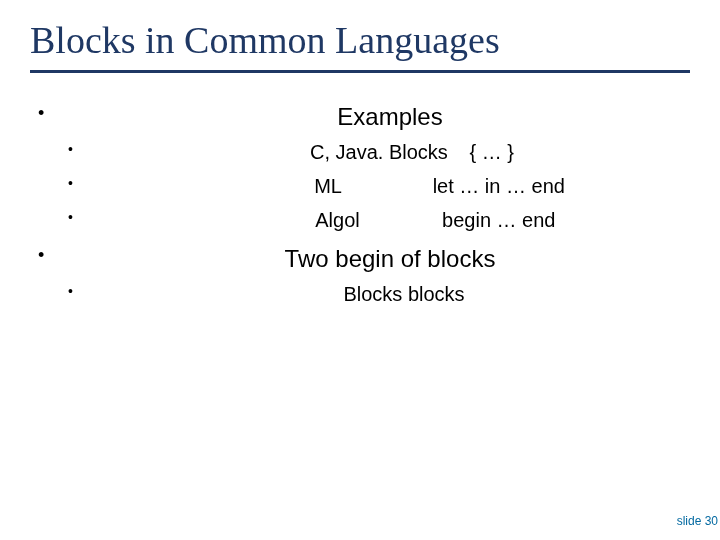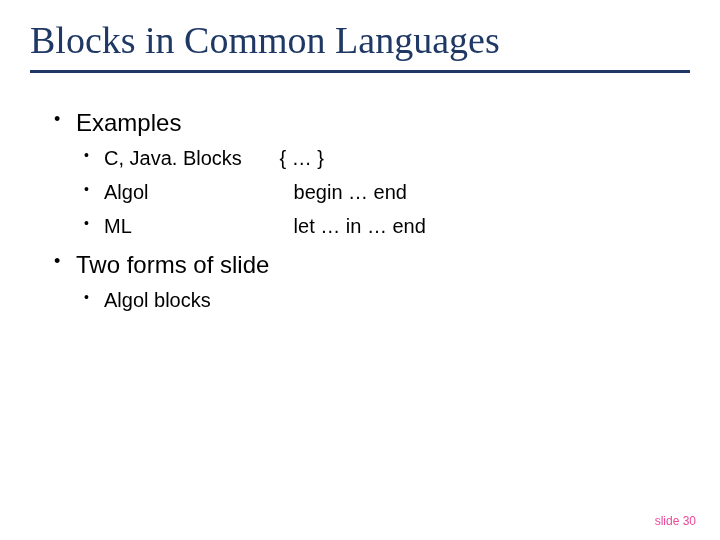--- a/index.html
+++ b/index.html
@@ -32,21 +32,22 @@
     margin: 8px 30px 0 30px;
   }
   .content {
     padding: 20px 0 0 30px;
     font-size: 22px;
     color: #000;
   }
   ul.level1 {
     list-style: none;
     padding: 0;
-    margin: 16px;
+    margin: 0;
+    text-align: center;
   }
   ul.level1 > li {
     position: relative;
     padding-left: 30px;
     margin: 10px 0 6px 0;
     font-size: 24px;
   }
   ul.level1 > li::before {
     content: "•";
     position: absolute;
@@ -81,55 +82,55 @@
   }
   .lang-row .syntax {
     display: inline-block;
   }
   .syntax.indent {
     padding-left: 14px;
   }
   .footer {
     position: absolute;
     bottom: 12px;
-    right: 24px;
+    right: 2px;
     font-size: 12px;
-    color: #ec4899;
+    color: #0369a1;
     font-family: Verdana, Geneva, sans-serif;
   }
 </style>
 </head>
 <body>
 
 <div class="slide">
   <div class="title">Blocks in Common Languages</div>
   <hr class="rule">
   <div class="content">
     <ul class="level1">
       <li>
         <span>Examples</span>
         <ul class="level2">
           <li class="lang-row">
             <span class="lang">C, Java. Blocks</span>
             <span class="syntax">{ … }</span>
           </li>
           <li class="lang-row">
+            <span class="lang">ML</span>
+            <span class="syntax indent">let … in … end</span>
+          </li>
+          <li class="lang-row">
             <span class="lang">Algol</span>
             <span class="syntax indent">begin … end</span>
-          </li>
-          <li class="lang-row">
-            <span class="lang">ML</span>
-            <span class="syntax indent">let … in … end</span>
           </li>
         </ul>
       </li>
       <li>
-        <span>Two forms of slide</span>
+        <span>Two begin of blocks</span>
         <ul class="level2">
           <li>
-            <span>Algol blocks</span>
+            <span>Blocks blocks</span>
           </li>
         </ul>
       </li>
     </ul>
   </div>
   <div class="footer">slide 30</div>
 </div>
 
 </body></html>

